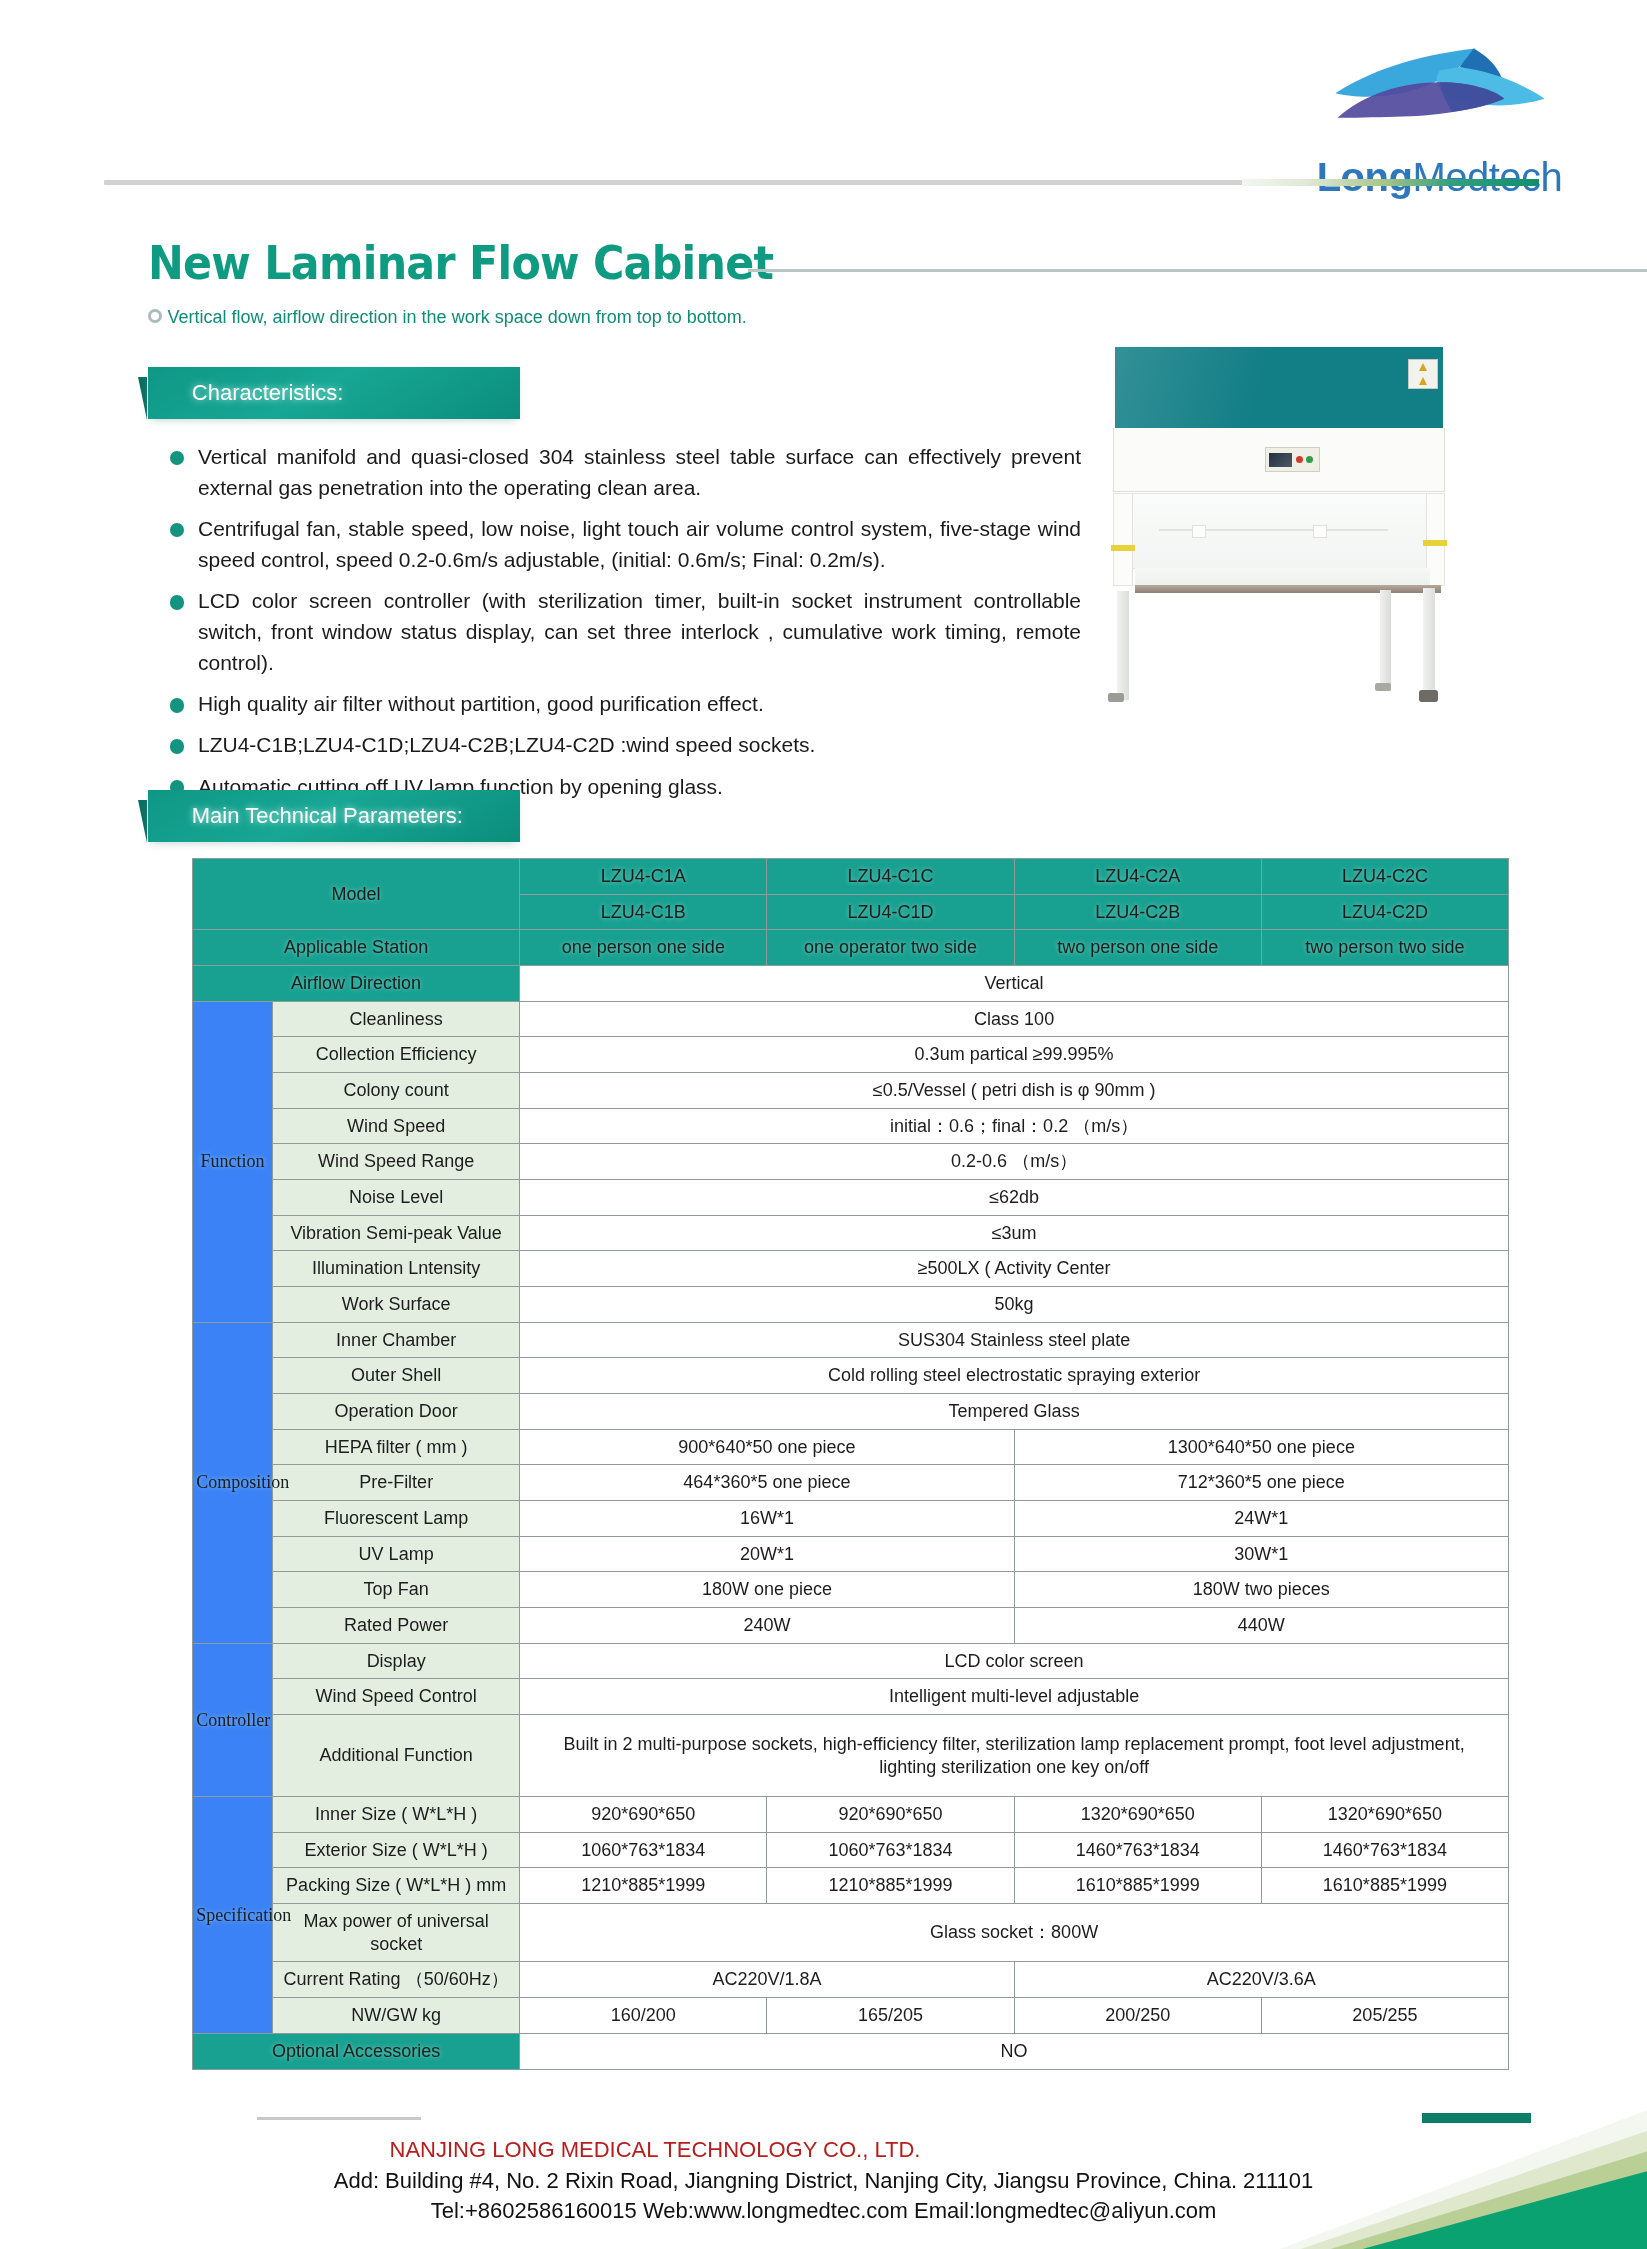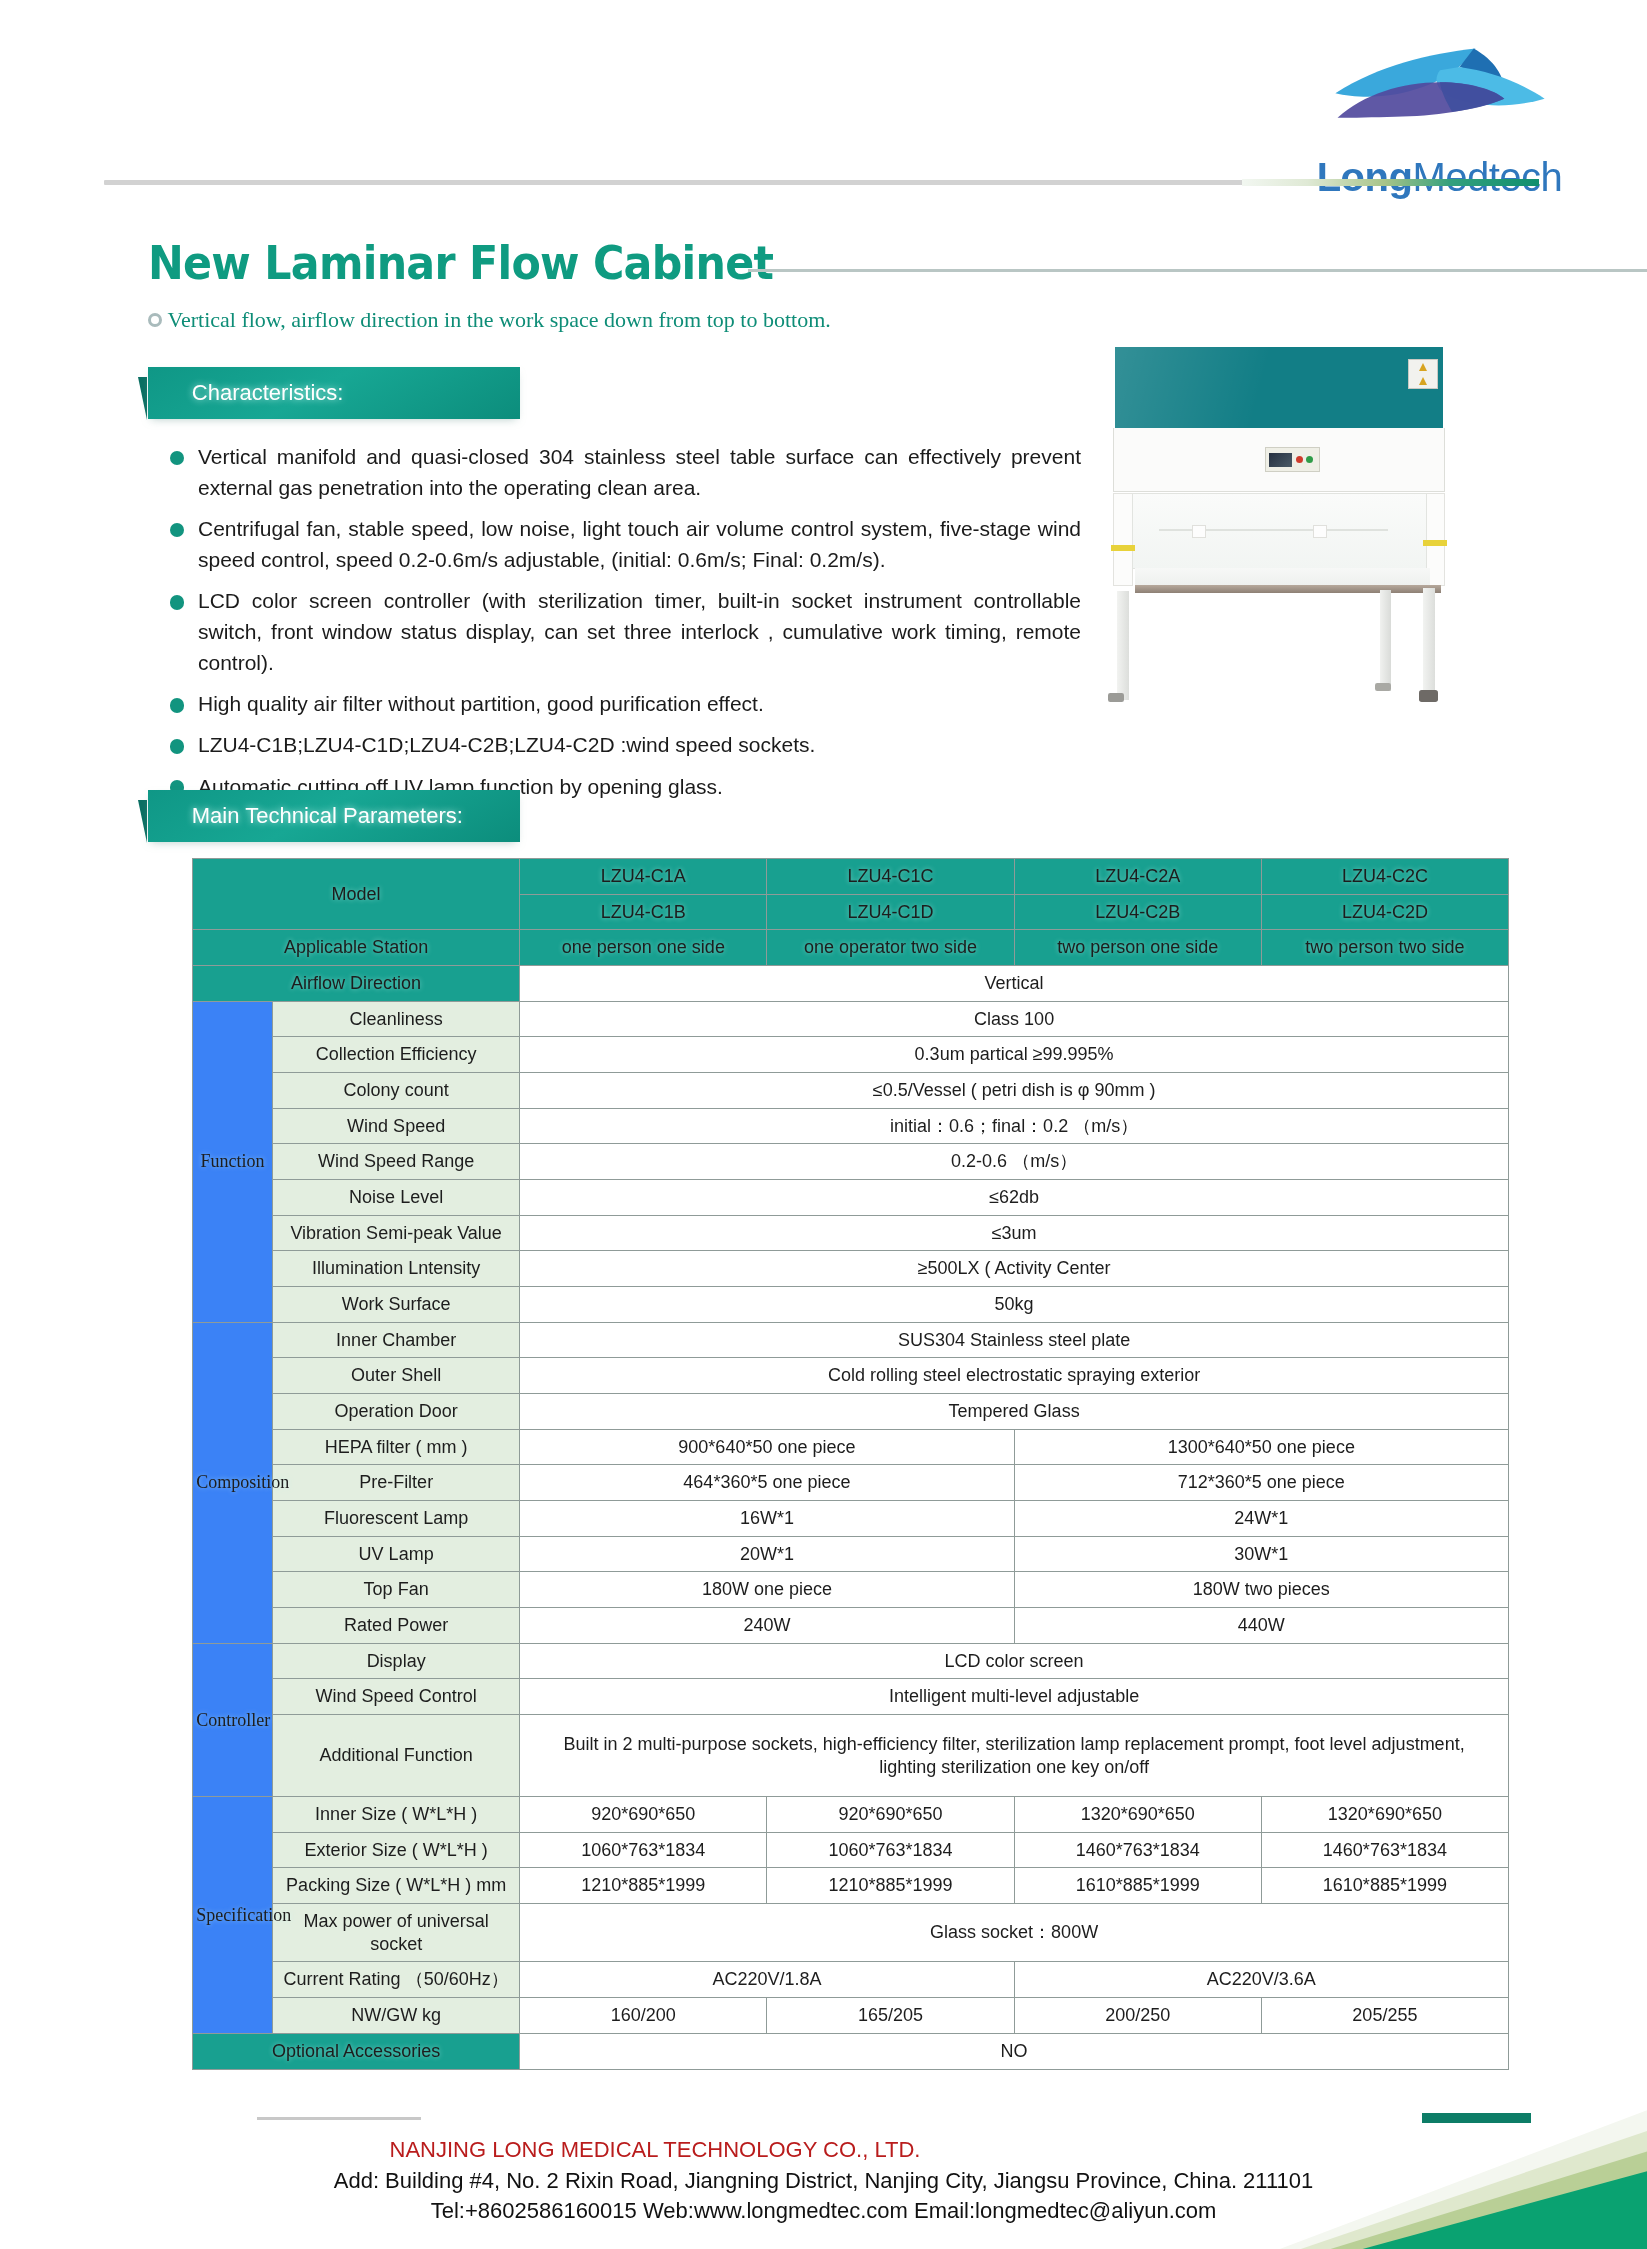--- a/index.html
+++ b/index.html
@@ -38,21 +38,21 @@
     font-size:46px;font-weight:bold;color:#0f9b81;
     font-family:"DejaVu Sans", sans-serif;
     letter-spacing:-0.8px;white-space:nowrap;display:inline-block;
     transform:scaleX(0.93);transform-origin:left center;
   }
   #title-rule{
     position:absolute;left:600px;top:33px;width:906px;height:2.7px;background:#b9c6c4;
   }
   #subtitle{
     position:absolute;left:148px;top:307px;width:1201px;
-    font-size:22px;color:#0e8d77;white-space:nowrap;font-family:Liberation Serif, serif;
+    font-size:18px;color:#0e8d77;white-space:nowrap;
   }
   #sub-ring{
     display:inline-block;width:14px;height:14px;border:3.3px solid #a9bbbc;
     border-radius:50%;vertical-align:0.5px;margin-right:5.5px;box-sizing:border-box;
   }
 
   
   .ribbon{position:absolute;height:52px;}
   .ribbon .body{
     position:absolute;left:9.8px;top:0;height:52px;

